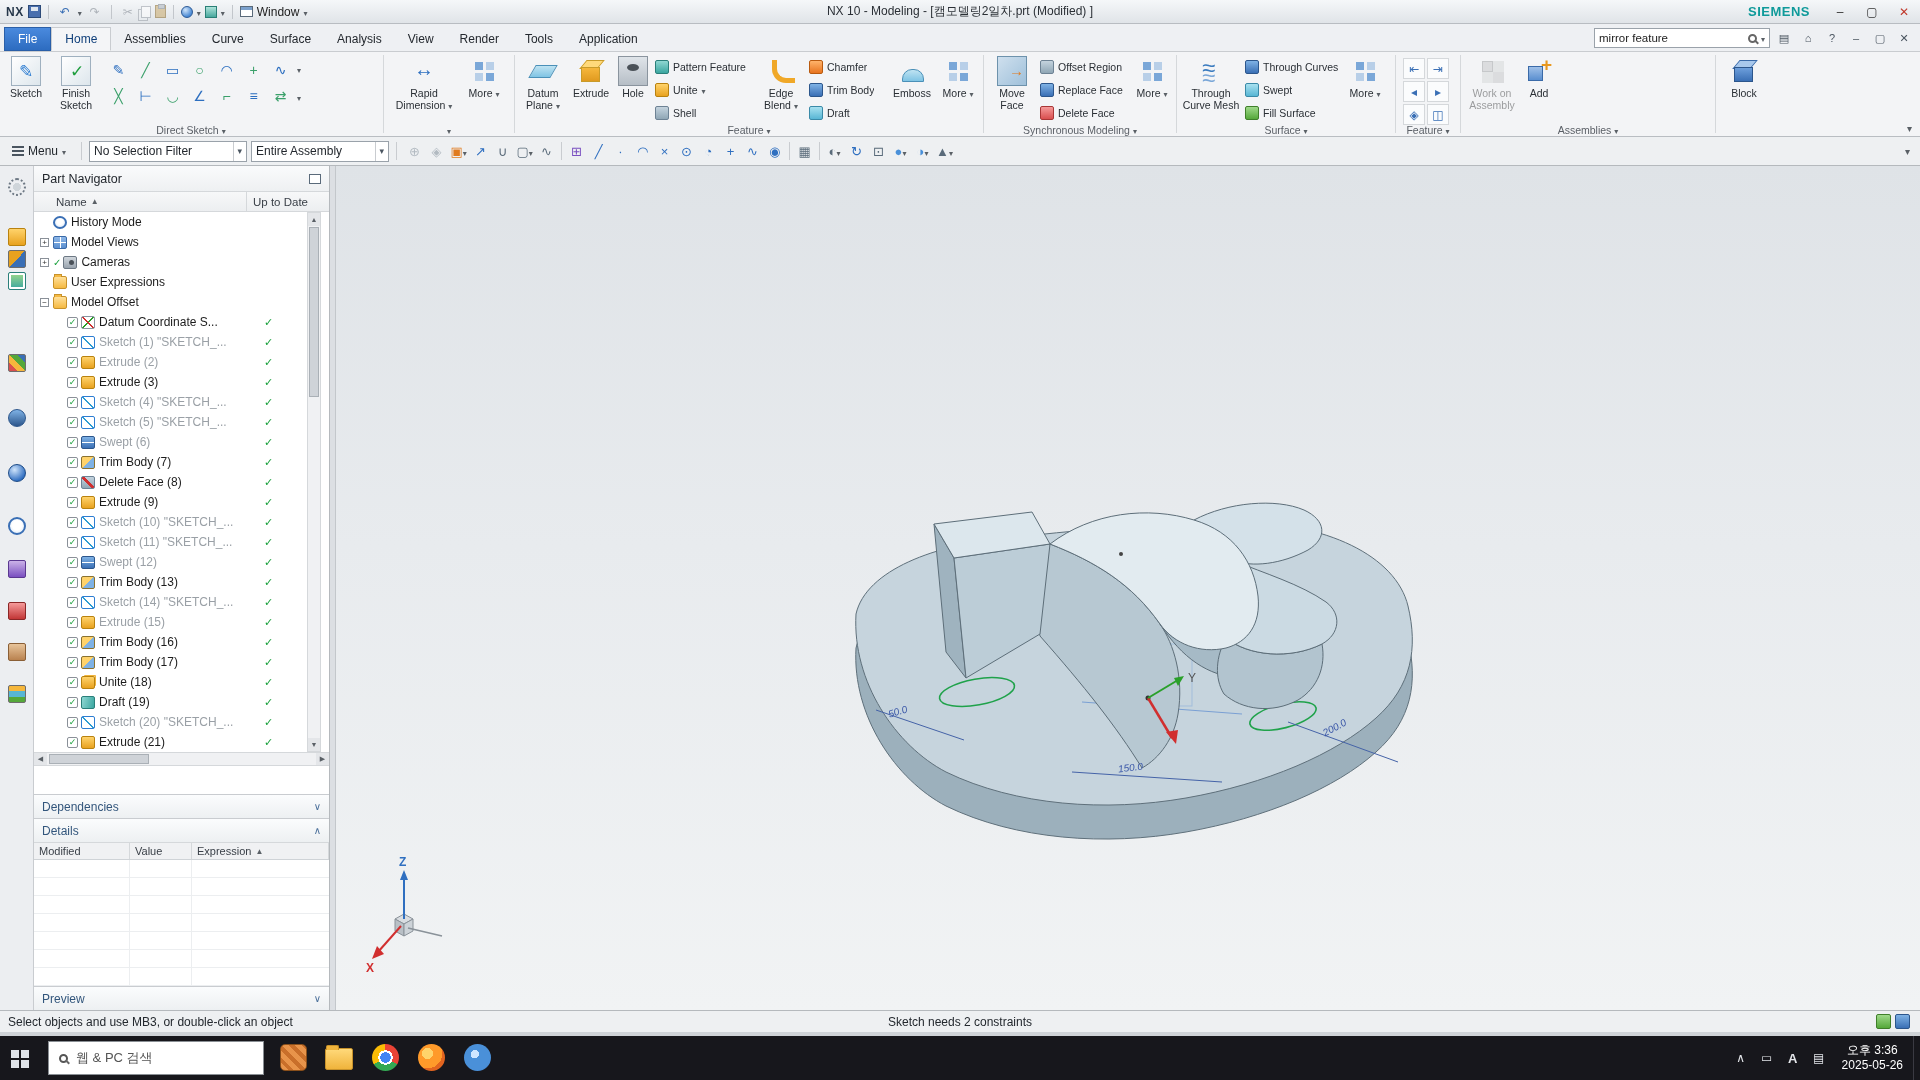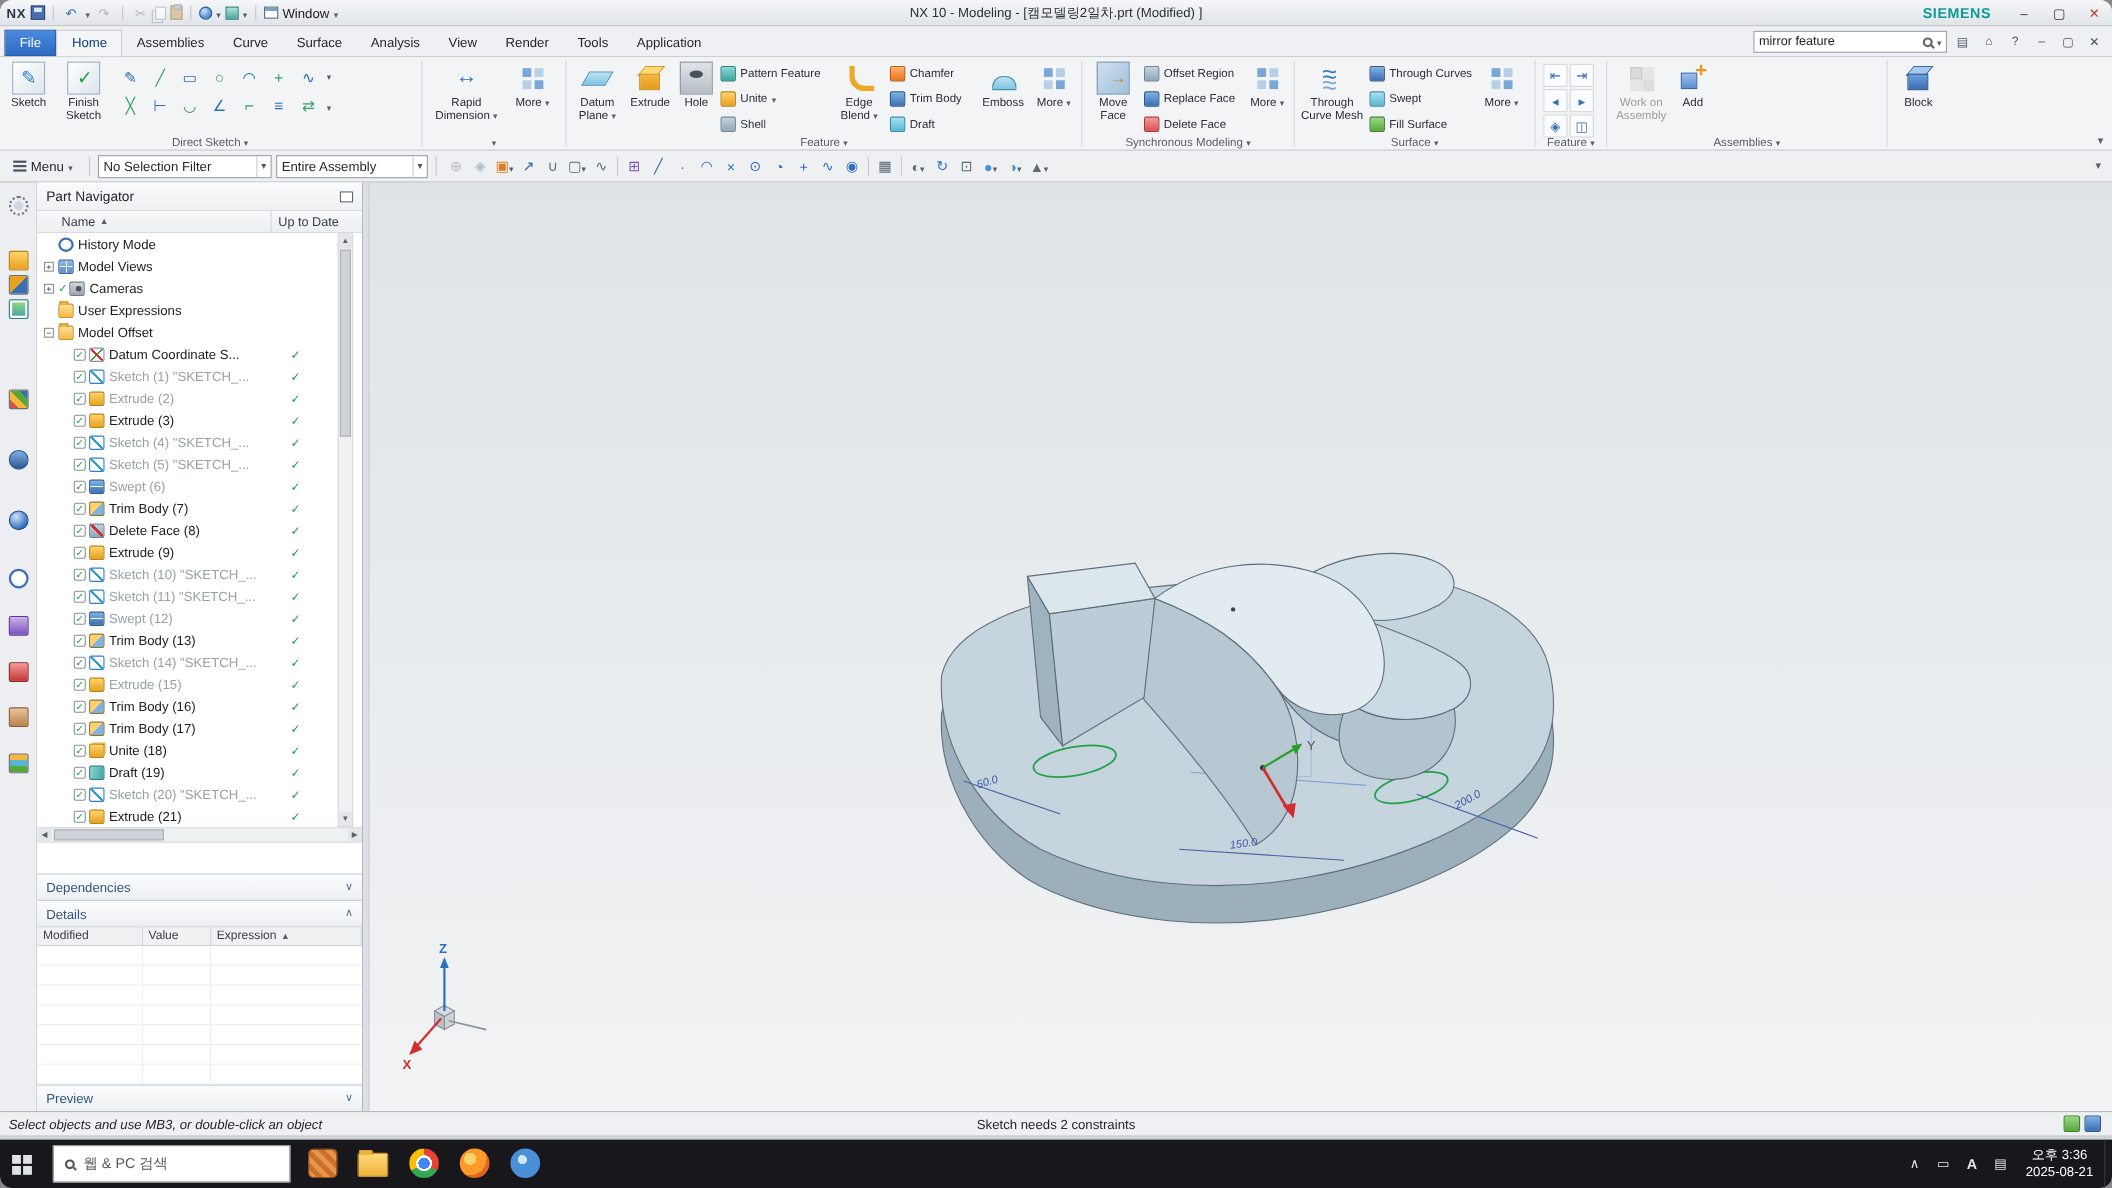--- a/index.html
+++ b/index.html
@@ -1,18 +1,18 @@
 <!DOCTYPE html>
 <html><head>
 <meta charset="utf-8">
 <style>
   html,body{margin:0;padding:0;background:#888;}
   *{box-sizing:border-box;}
   body{font-family:"Liberation Sans","DejaVu Sans",sans-serif;font-size:12px;color:#1c1c1c;}
-  .screen{position:relative;width:1920px;height:1080px;overflow:hidden;background:#e9ebee;border-radius:11px;}
+  .screen{position:relative;width:1920px;height:1080px;overflow:hidden;background:#e9ebee;}
 
   
   .titlebar{position:absolute;left:0;top:0;width:1920px;height:24px;background:linear-gradient(#f5f7f9,#e0e4e8);border-bottom:1px solid #b8bcc1;display:flex;align-items:center;}
   .qat{display:flex;align-items:center;gap:4px;padding-left:6px;z-index:2;}
   .q-nx{font-weight:bold;font-size:12px;color:#26374a;letter-spacing:.5px;}
   .qsep{width:1px;height:14px;background:#c2c6cb;margin:0 3px;}
   .qi{display:inline-flex;align-items:center;justify-content:center;width:18px;height:18px;font-size:12px;color:#3a6fb5;}
   .qi.gray{color:#9aa0a8;opacity:.75;}
   .q-floppy{width:13px;height:13px;background:#4a6fae;border:1px solid #2c4a78;position:relative;}
   .q-floppy::after{content:"";position:absolute;left:2px;top:1px;width:7px;height:4px;background:#dfe6ef;}
@@ -181,21 +181,21 @@
 
   
   .viewport{position:absolute;left:336px;top:0;right:0;height:100%;background:linear-gradient(180deg,#dfe3e7 0%,#e8ebee 45%,#f1f3f4 100%);}
   .splitter{position:absolute;left:330px;top:0;width:6px;height:100%;background:#dcdfe3;border-right:1px solid #c3c7cb;}
   .modelsvg{position:absolute;left:0;top:0;}
   .dim{position:absolute;font-size:10px;color:#3a57a8;font-style:italic;white-space:nowrap;}
   .triadsvg{position:absolute;left:28px;top:688px;}
 
   
   .statusbar{position:absolute;left:0;top:1010px;width:1920px;height:22px;background:#eef0f2;border-top:1px solid #b5b9bd;display:flex;align-items:center;font-size:12px;color:#23282e;}
-  .status-left{padding-left:8px;font-style:italic;}
+  .status-left{padding-left:8px;}
   .status-center{position:absolute;left:0;right:0;text-align:center;}
   .status-right{margin-left:auto;display:flex;gap:4px;padding-right:10px;z-index:2;}
   .sbi{width:15px;height:15px;border-radius:2px;}
   .winedge{position:absolute;left:0;top:1032px;width:1920px;height:4px;background:#cfd3d7;}
 
   
   .taskbar{position:absolute;left:0;top:1036px;width:1920px;height:44px;background:#17171c;display:flex;align-items:center;}
   .tb-start{width:48px;height:100%;display:flex;align-items:center;justify-content:center;}
   .winlogo{width:8px;height:8px;background:#dfe3e8;box-shadow:10px 0 #dfe3e8,0 10px #dfe3e8,10px 10px #dfe3e8;margin:-9px 9px 0 -9px;}
   .tb-search{width:216px;height:34px;background:#fff;border:1px solid #8a8f94;display:flex;align-items:center;margin-right:6px;}
@@ -960,19 +960,19 @@
         </div>
       </div>
     <div class="tb-spacer"></div>
     <div class="tb-tray">
       <span class="tray-it">∧</span>
       <span class="tray-it">▭</span>
       <span class="tray-it ime">A</span>
       <span class="tray-it">▤</span>
       <div class="tb-clock">
         <div>오후 3:36</div>
-        <div>2025-08-21</div>
+        <div>2025-05-26</div>
       </div>
       <div class="tb-desktop"></div>
     </div>
   </div>
 
 </div>
 
 </body></html>

